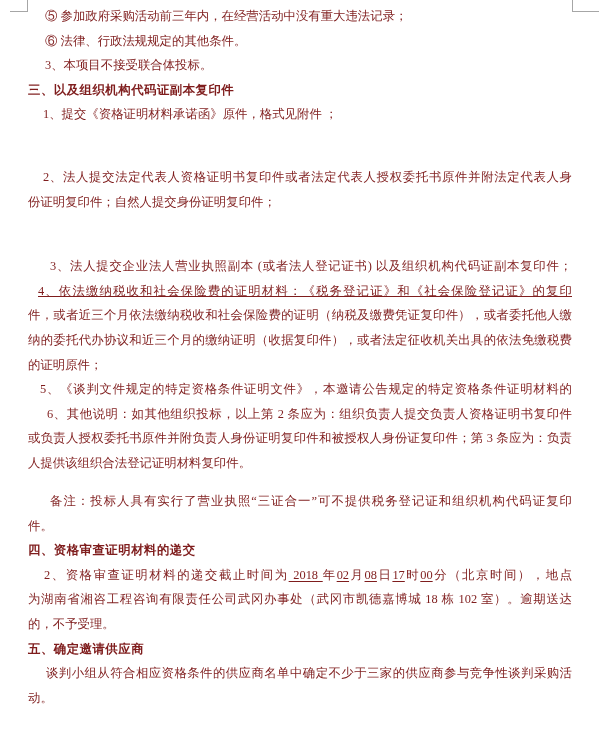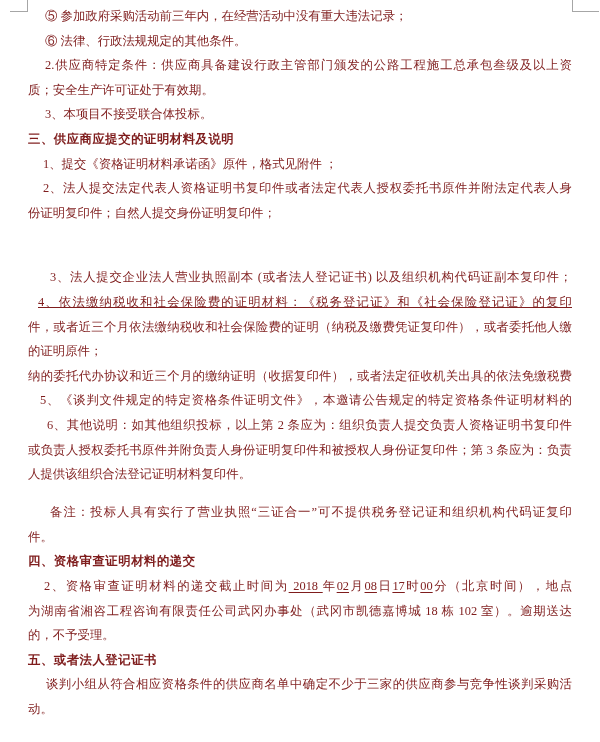--- a/index.html
+++ b/index.html
@@ -43,44 +43,40 @@
   <div class="mark mark-left" style="border-color: rgb(166, 166, 166);"></div>
   <div class="mark mark-right" style="border-color: rgb(166, 166, 166);"></div>
   <div class="content" style="color: #7f1d1d;">
       <div class="block paragraph">
         <div class="line" style="text-indent: 17px;">⑤ 参加政府采购活动前三年内，在经营活动中没有重大违法记录；</div>
       </div>
       <div class="block paragraph">
         <div class="line" style="text-indent: 17px;">⑥ 法律、行政法规规定的其他条件。</div>
       </div>
       <div class="block paragraph">
-        <div class="line fill" style="text-indent: 17px;">2.供应商特定条件：供应商具备建设行政主管部门颁发的公路工程施工总承包叁级及以上资</div>
-        <div class="line">质；安全生产许可证处于有效期。</div>
-      </div>
-      <div class="block paragraph">
         <div class="line" style="text-indent: 17px;">3、本项目不接受联合体投标。</div>
       </div>
       <div class="block heading">
-        <div class="line">三、供应商应提交的证明材料及说明</div>
+        <div class="line">三、以及组织机构代码证副本复印件</div>
       </div>
       <div class="block paragraph">
         <div class="line" style="text-indent: 15px;">1、提交《资格证明材料承诺函》原件，格式见附件 ；</div>
       </div>
       <div class="block paragraph">
-        <div class="line fill" style="text-indent: 15px;">2、法人提交法定代表人资格证明书复印件或者法定代表人授权委托书原件并附法定代表人身</div>
+        <div class="line fill" style="text-indent: 15px; margin-top: 38px;">2、法人提交法定代表人资格证明书复印件或者法定代表人授权委托书原件并附法定代表人身</div>
         <div class="line">份证明复印件；自然人提交身份证明复印件；</div>
       </div>
       <div class="block paragraph">
         <div class="line fill" style="text-indent: 22px; margin-top: 40px;">3、法人提交企业法人营业执照副本 (或者法人登记证书) 以及组织机构代码证副本复印件；</div>
       </div>
       <div class="block paragraph">
         <div class="line fill" style="text-indent: 10px; text-decoration: underline;">4、依法缴纳税收和社会保险费的证明材料：《税务登记证》和《社会保险登记证》的复印</div>
         <div class="line fill">件，或者近三个月依法缴纳税收和社会保险费的证明（纳税及缴费凭证复印件），或者委托他人缴</div>
+        <div class="line fill">纳的委托代办协议和近三个月的缴纳证明（收据复印件），或者法定征收机关出具的依法免缴税费</div>
         <div class="line">的证明原件；</div>
-        <div class="line fill">纳的委托代办协议和近三个月的缴纳证明（收据复印件），或者法定征收机关出具的依法免缴税费</div>
       </div>
       <div class="block paragraph">
         <div class="line fill" style="text-indent: 12px;">5、《谈判文件规定的特定资格条件证明文件》，本邀请公告规定的特定资格条件证明材料的</div>
       </div>
       <div class="block paragraph">
         <div class="line fill" style="text-indent: 19px;">6、其他说明：如其他组织投标，以上第 2 条应为：组织负责人提交负责人资格证明书复印件</div>
         <div class="line fill">或负责人授权委托书原件并附负责人身份证明复印件和被授权人身份证复印件；第 3 条应为：负责</div>
         <div class="line">人提供该组织合法登记证明材料复印件。</div>
       </div>
       <div class="spacer"></div>
@@ -90,20 +86,20 @@
       </div>
       <div class="block heading">
         <div class="line">四、资格审查证明材料的递交</div>
       </div>
       <div class="block paragraph">
         <div class="line fill" style="text-indent: 16px;"><span class="">2、资格审查证明材料的递交截止时间为</span><span class="u"> 2018 </span><span class="">年</span><span class="u">02</span><span class="">月</span><span class="u">08</span><span class="">日</span><span class="u">17</span><span class="">时</span><span class="u">00</span><span class="">分（北京时间），地点</span></div>
         <div class="line fill">为湖南省湘咨工程咨询有限责任公司武冈办事处（武冈市凯德嘉博城 18 栋 102 室）。逾期送达</div>
         <div class="line">的，不予受理。</div>
       </div>
       <div class="block heading">
-        <div class="line">五、或者法人登记证书</div>
+        <div class="line">五、确定邀请供应商</div>
       </div>
       <div class="block paragraph">
         <div class="line fill" style="text-indent: 18px;">谈判小组从符合相应资格条件的供应商名单中确定不少于三家的供应商参与竞争性谈判采购活</div>
         <div class="line">动。</div>
       </div>
     </div>
 </div>
 
 </body></html>

